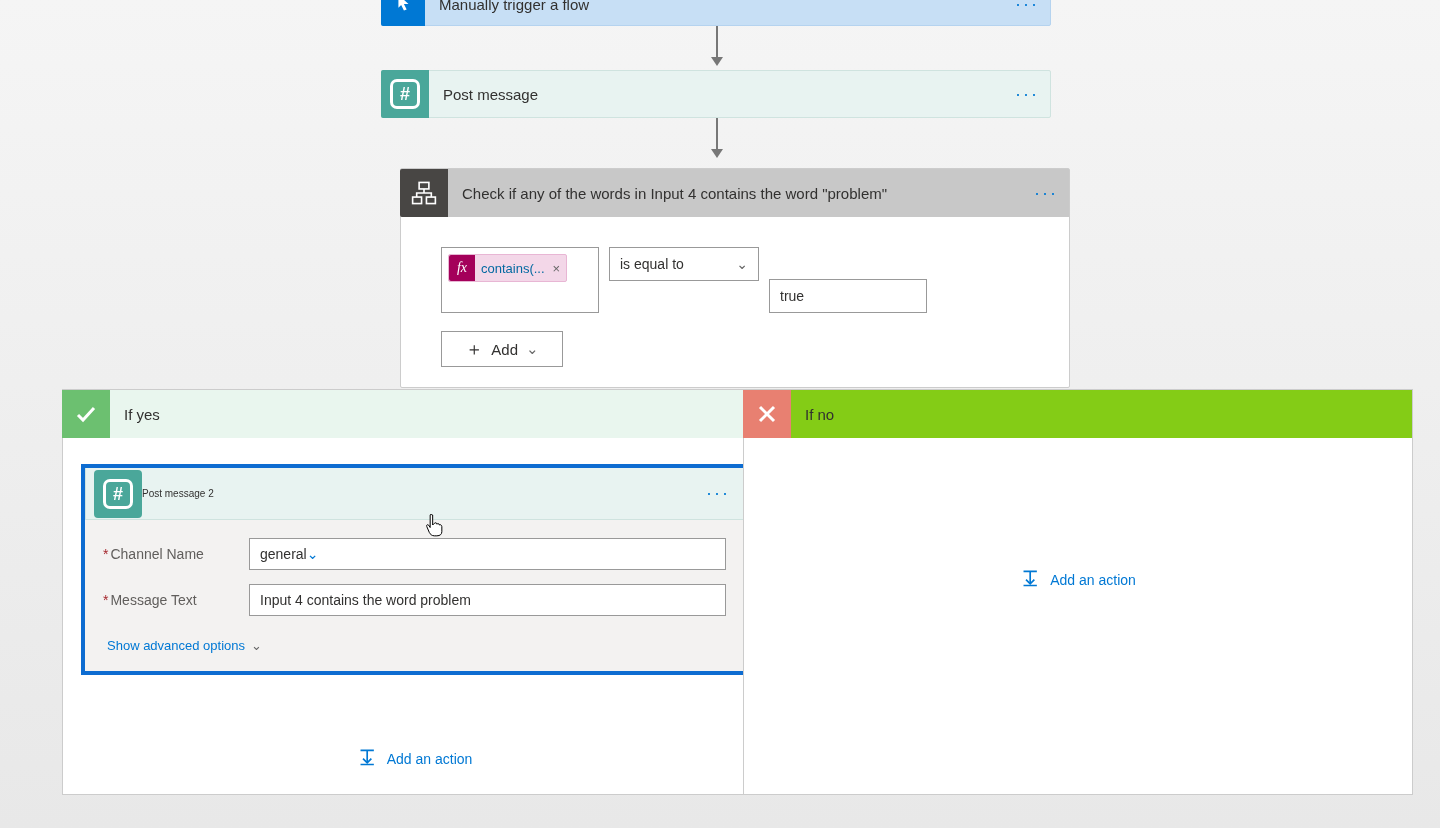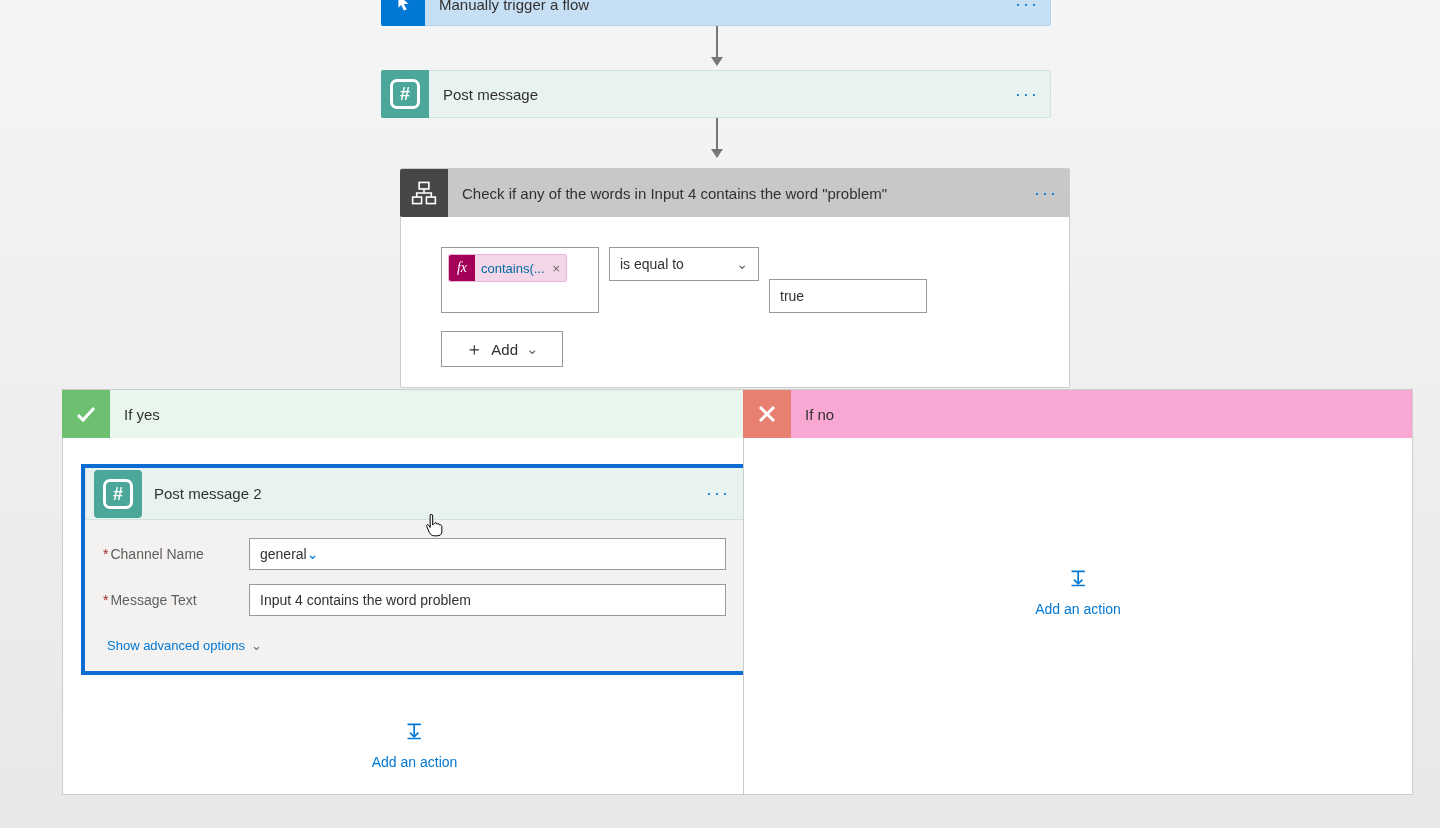--- a/index.html
+++ b/index.html
@@ -119,42 +119,42 @@
   .branch{
     position:absolute;top:389px;height:406px;
     background:#fff;border:1px solid #ccc;
   }
   .branch-yes{left:23px;width:705px;margin-left:39px;}
   .branch-no{left:743px;width:670px;}
   .branch-header{
     height:48px;display:flex;align-items:center;
   }
   .branch-yes .branch-header{background:#e9f6ee;}
-  .branch-no  .branch-header{background:#f9a8d4;}
+  .branch-no  .branch-header{background:#84cc16;}
   .branch-icon{
     width:48px;height:48px;display:flex;align-items:center;justify-content:center;
     margin:-1px 0 -1px -1px;
   }
   .branch-yes .branch-icon{background:#6cc070;}
   .branch-no  .branch-icon{background:#e88071;}
   .branch-icon svg{width:24px;height:24px;stroke:#fff;stroke-width:3;fill:none;}
   .branch-title{padding-left:14px;font-size:15px;}
   .branch-body{padding:26px 18px 20px 18px;position:relative;height:calc(100% - 48px);}
 
   
   .pm2-card{
     border:4px solid #0d6cd1;background:#f3f2f1;
     padding-bottom:18px;
   }
   .pm2-header{
     height:52px;background:#e8f3f1;border:1px solid #cfe3df;border-top:none;
     display:flex;align-items:center;margin:0;
   }
   .pm2-header .slack-icon{width:48px;height:48px;margin-left:8px;border-radius:4px;margin-top:0;margin-bottom:0;}
-  .pm2-title{padding-left:12px;font-size:15px;flex:1;}
+  .pm2-title{font-size:10px;flex:1;}
   .pm2-menu{color:#0078d4;width:40px;text-align:center;font-size:18px;letter-spacing:2px;cursor:pointer;padding-right:10px;}
   .pm2-body{padding:18px 18px 0 18px;}
   .field-row{display:flex;align-items:center;margin-bottom:14px;}
   .field-label{width:146px;font-size:14px;color:#605e5c;}
   .req{color:#a4262c;margin-right:2px;}
   .field-sel{
     flex:1;height:32px;border:1px solid #999;background:#fff;
     display:flex;align-items:center;padding:0 10px;justify-content:flex-start;font-size:14px;
   }
   .field-sel .chev{color:#0078d4;}
@@ -163,21 +163,21 @@
     padding:0 10px;display:flex;align-items:center;font-size:14px;
   }
   .adv-link{
     color:#0078d4;font-size:13px;margin-top:8px;display:inline-flex;align-items:center;gap:6px;cursor:pointer;
     padding-left:4px;
   }
 
   .add-action{
     position:absolute;left:50%;transform:translateX(-50%);
     display:flex;align-items:center;gap:10px;color:#0078d4;
-    font-size:14px;cursor:pointer;flex-direction:column;
+    font-size:14px;cursor:pointer;
   }
   .branch-yes .add-action{bottom:24px;}
   .branch-no  .add-action{top:130px;}
   .aa-icon svg{width:20px;height:20px;stroke:#0078d4;fill:none;stroke-width:2;}
 
   
   .cursor{
     position:absolute;top:512px;left:426px;width:20px;height:26px;pointer-events:none;
   }
   .cursor svg{width:100%;height:100%;}

